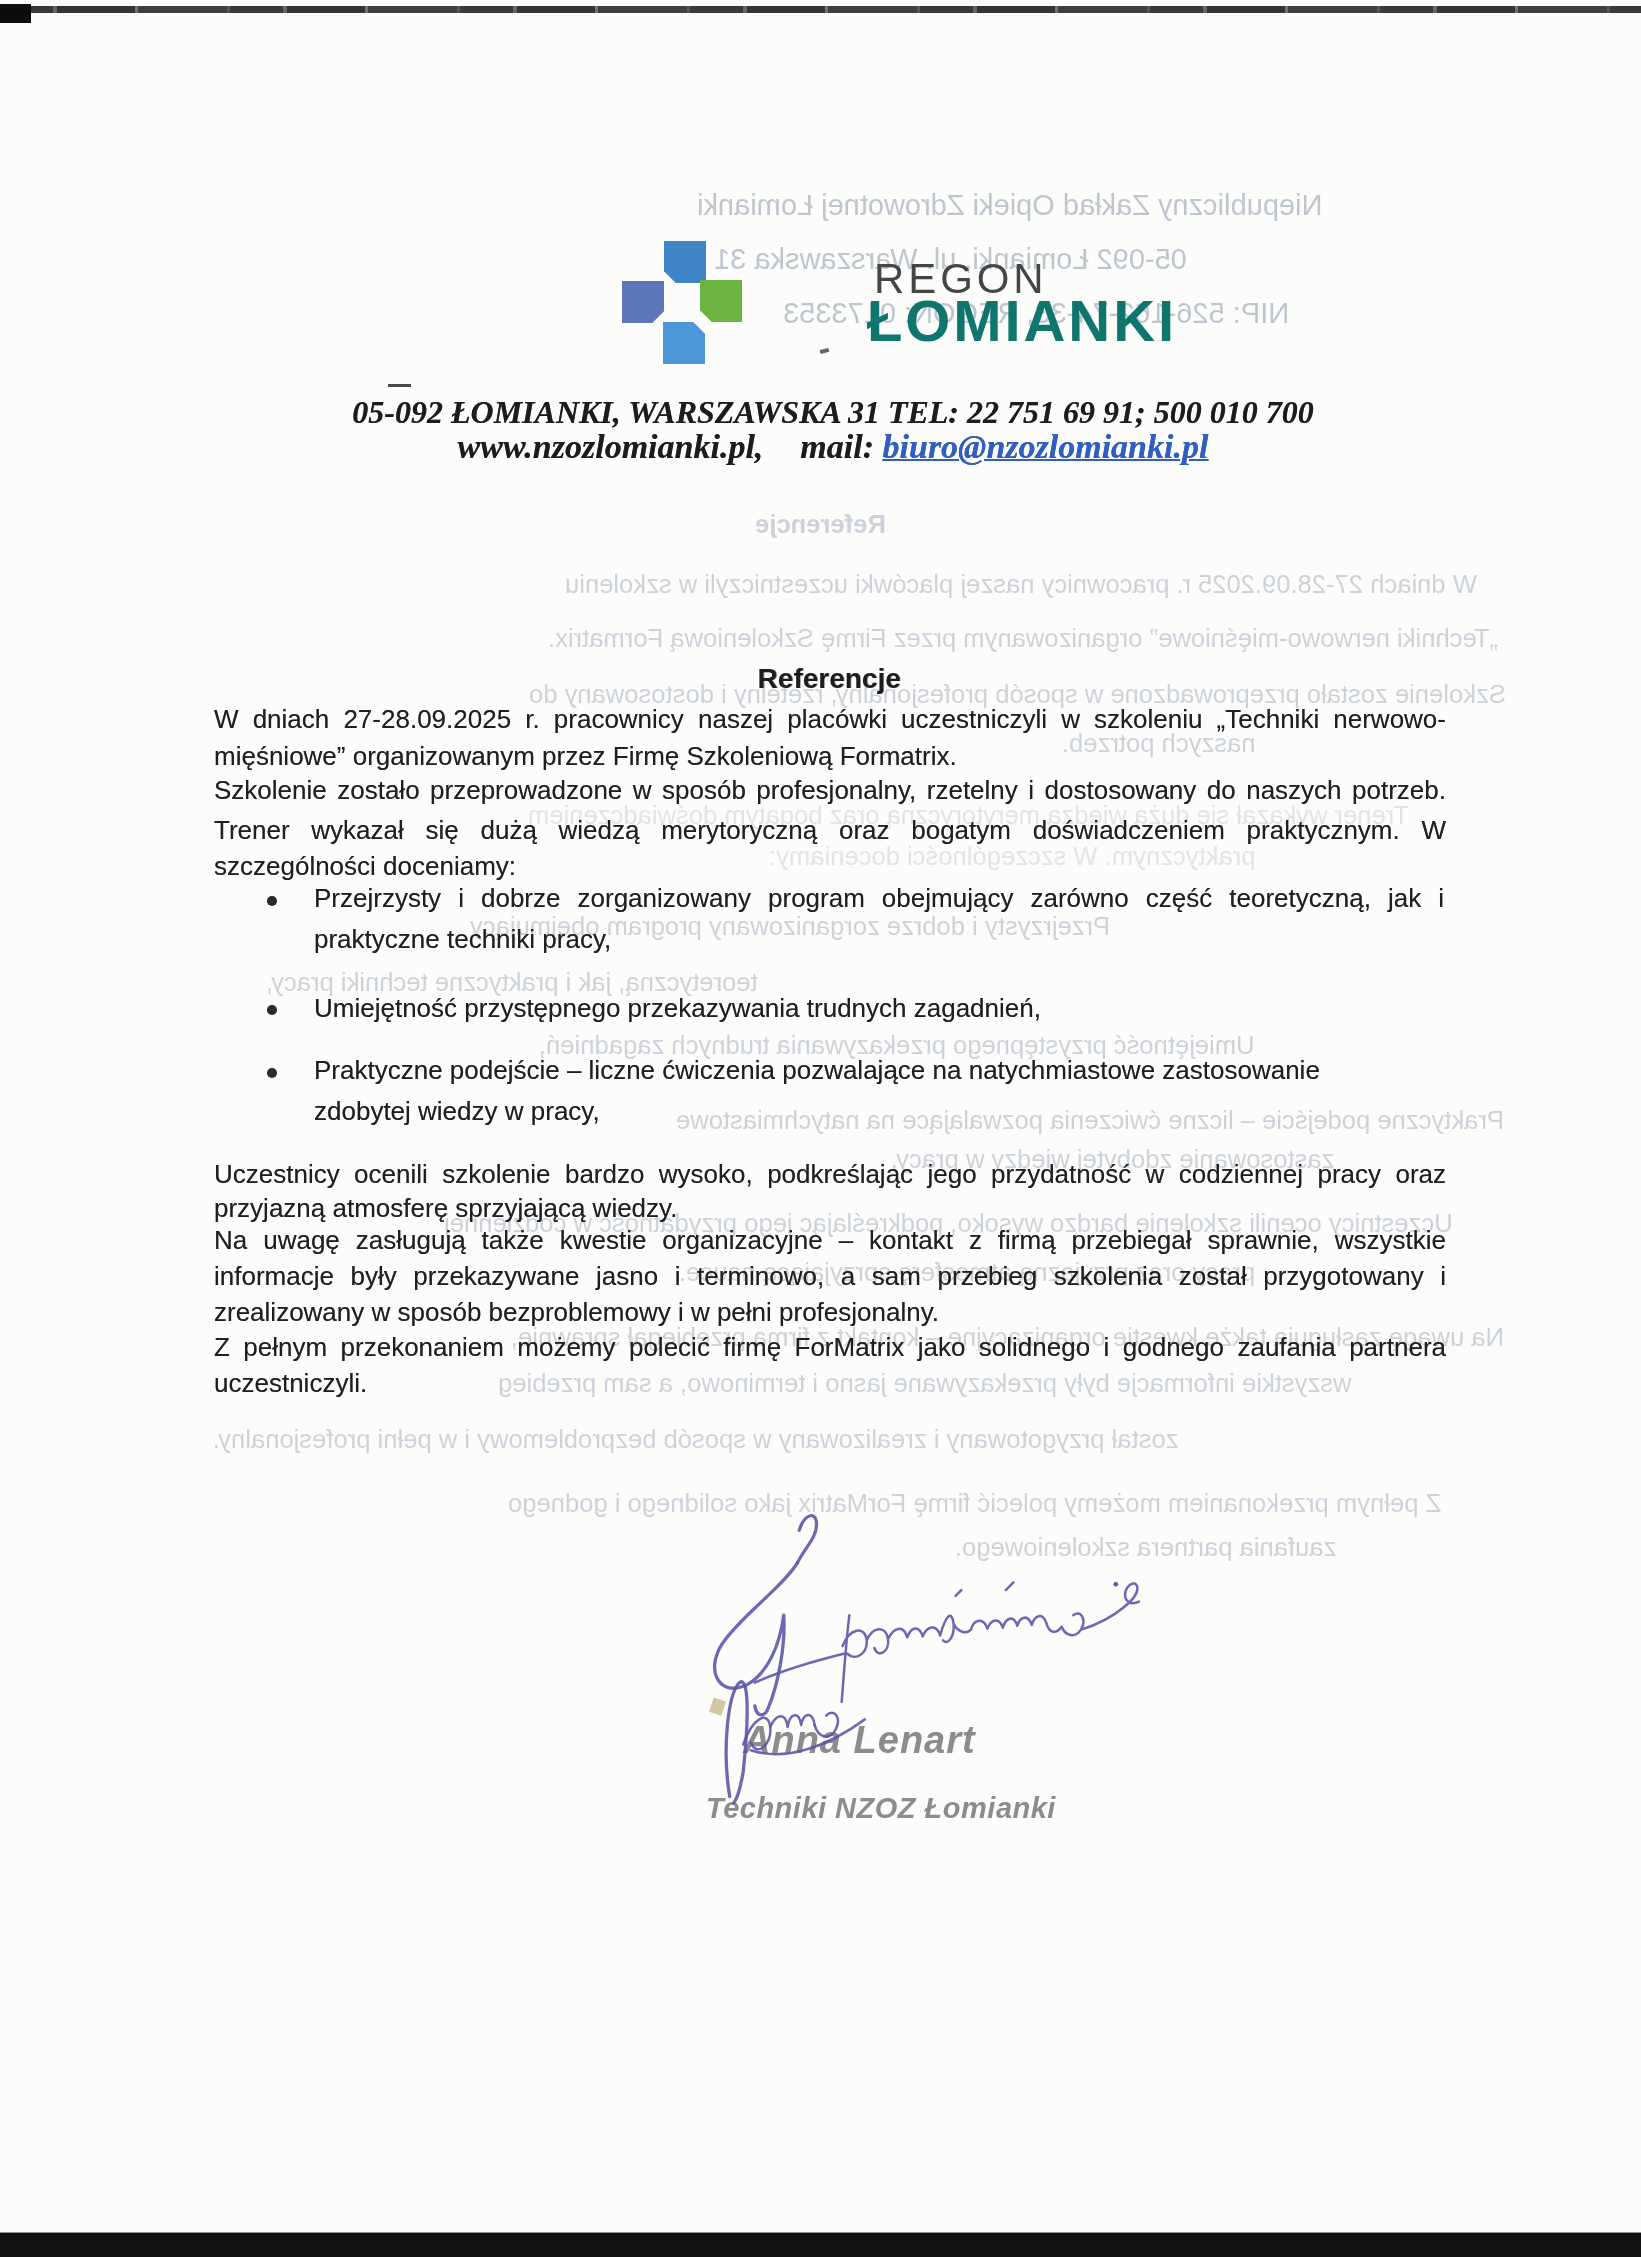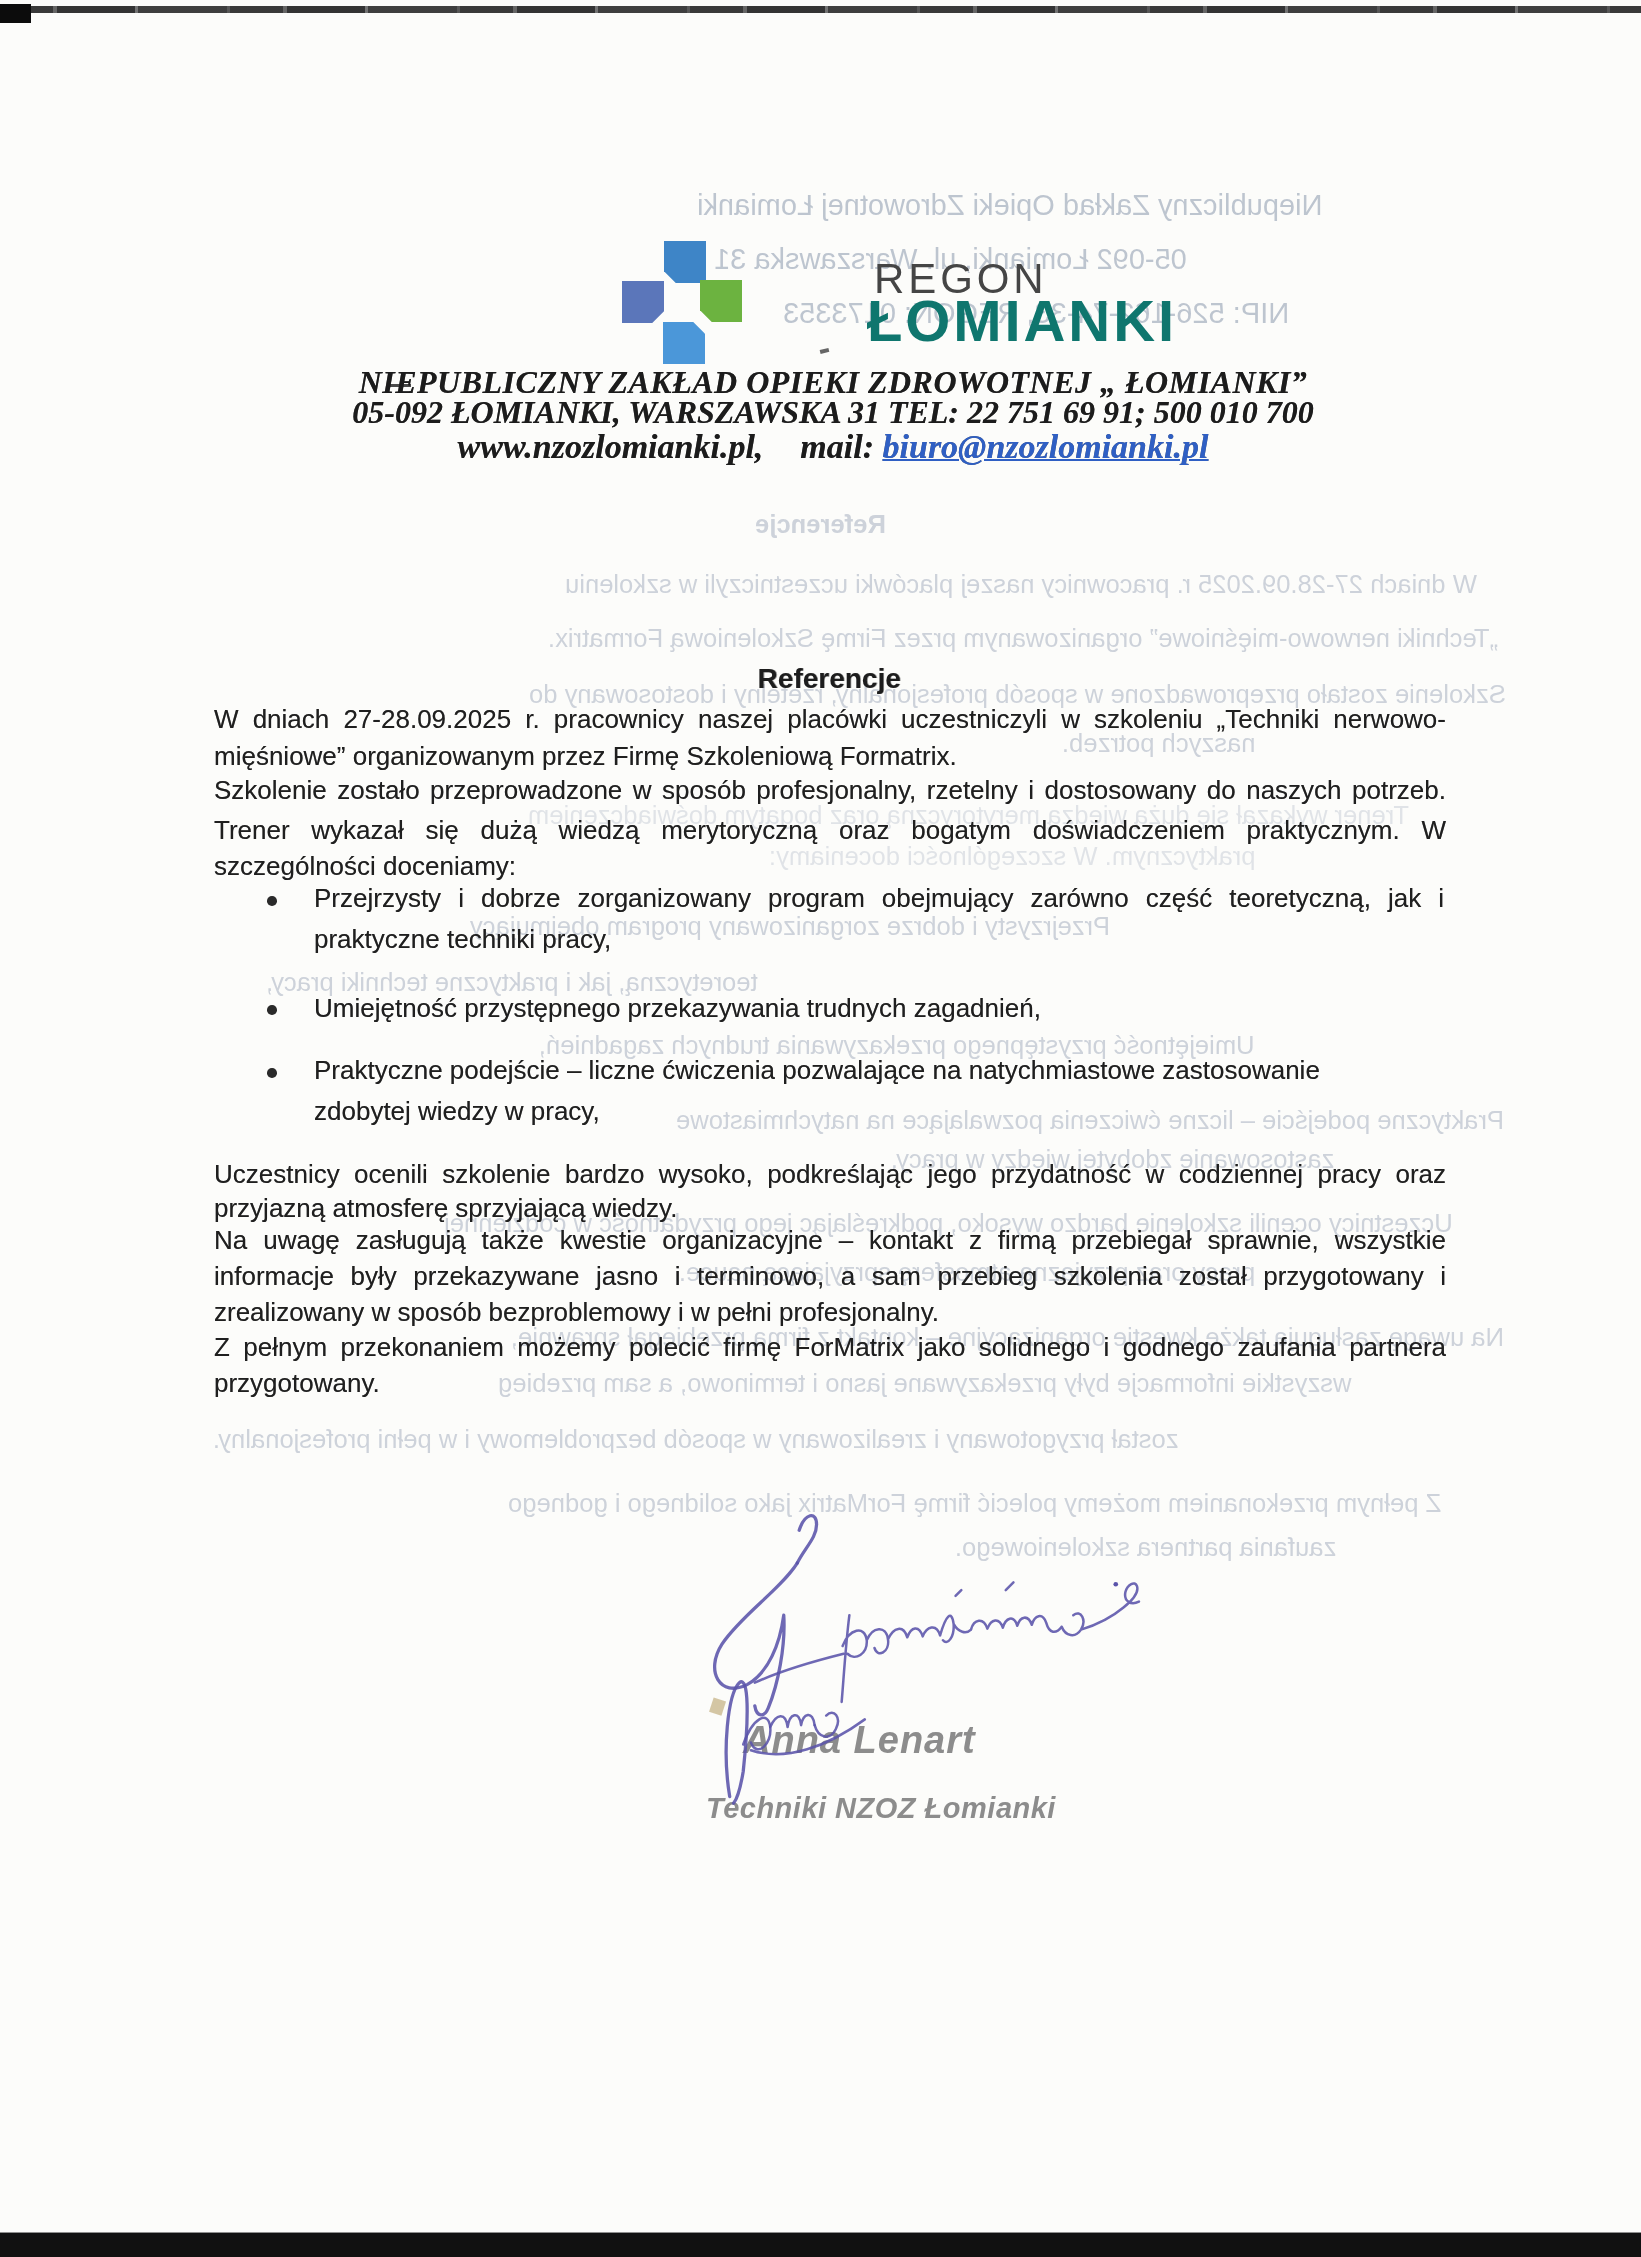--- a/index.html
+++ b/index.html
@@ -96,21 +96,20 @@
 
   <div class="logo">
     <div class="sq t" style="background:#3e85c7;"></div>
     <div class="sq l" style="background:#5b76ba;"></div>
     <div class="sq r" style="background:#6cb340;"></div>
     <div class="sq b" style="background:#4b97d9;"></div>
   </div>
   <div class="brand-top">REGON</div>
   <div class="brand-name">ŁOMIANKI</div>
 
-  <div class="hline h1">NIEPUBLICZNY ZAKŁAD OPIEKI ZDROWOTNEJ „ ŁOMIANKI”</div>
   <div class="hline h2">05-092 ŁOMIANKI, WARSZAWSKA 31 TEL: 22 751 69 91; 500 010 700</div>
   <div class="hline h3"><span>www.nzozlomianki.pl,</span><span class="mailsep"></span><span>mail:</span> <span class="email">biuro@nzozlomianki.pl</span></div>
 
   <div class="ttl">Referencje</div>
 
   <div class="ln just" style="top:704px;">W dniach 27-28.09.2025 r. pracownicy naszej placówki uczestniczyli w szkoleniu „Techniki nerwowo-</div>
   <div class="ln" style="top:741px;">mięśniowe” organizowanym przez Firmę Szkoleniową Formatrix.</div>
   <div class="ln just" style="top:775px;">Szkolenie zostało przeprowadzone w sposób profesjonalny, rzetelny i dostosowany do naszych potrzeb.</div>
   <div class="ln just" style="top:815px;">Trener wykazał się dużą wiedzą merytoryczną oraz bogatym doświadczeniem praktycznym. W</div>
   <div class="ln" style="top:851px;">szczególności doceniamy:</div>
@@ -125,21 +124,21 @@
   <div class="dot" style="top:1068px;"></div>
   <div class="ln bul" style="top:1055px;">Praktyczne podejście – liczne ćwiczenia pozwalające na natychmiastowe zastosowanie</div>
   <div class="ln bul" style="top:1096px;">zdobytej wiedzy w pracy,</div>
 
   <div class="ln just" style="top:1159px;">Uczestnicy ocenili szkolenie bardzo wysoko, podkreślając jego przydatność w codziennej pracy oraz</div>
   <div class="ln" style="top:1193px;">przyjazną atmosferę sprzyjającą wiedzy.</div>
   <div class="ln just" style="top:1225px;">Na uwagę zasługują także kwestie organizacyjne – kontakt z firmą przebiegał sprawnie, wszystkie</div>
   <div class="ln just" style="top:1261px;">informacje były przekazywane jasno i terminowo, a sam przebieg szkolenia został przygotowany i</div>
   <div class="ln" style="top:1297px;">zrealizowany w sposób bezproblemowy i w pełni profesjonalny.</div>
   <div class="ln just" style="top:1332px;">Z pełnym przekonaniem możemy polecić firmę ForMatrix jako solidnego i godnego zaufania partnera</div>
-  <div class="ln" style="top:1368px;">przygotowany.</div>
+  <div class="ln" style="top:1368px;">uczestniczyli.</div>
 
   <div class="stamp stamp-name">Anna Lenart</div>
   <div class="stamp stamp-title">Techniki NZOZ Łomianki</div>
 
   <svg class="ink-svg" width="526" height="319" viewBox="0 0 545 330">
     <g aria-label="Z poważaniem">
       <path d="M138,30 C144,12 156,10 156,24 C156,38 144,48 136,64"></path>
       <path d="M136,64 C118,92 78,118 58,148 C40,176 56,204 84,190 C106,178 118,148 122,118 C124,150 116,190 106,214 C102,224 94,224 92,212"></path>
       <path class="thin" d="M92,188 C118,176 152,166 184,158"></path>
       <path class="thin" d="M190,118 C186,150 184,185 182,208 M183,150 C190,132 206,128 208,144 C209,158 196,166 188,158 M208,144 C214,130 228,128 230,143 C232,156 219,163 216,152 M230,143 C236,130 246,128 250,141 C254,130 262,128 266,140 C270,130 280,126 284,139 M284,139 C290,118 296,112 298,127 C299,140 292,150 287,144 M298,127 C303,136 311,138 316,133 M316,133 C319,122 329,120 333,132 C337,122 345,120 349,131 M349,131 C352,121 360,117 364,129 C367,119 375,117 379,128 C382,118 390,115 394,126 C397,137 404,138 410,130 M410,130 C414,140 424,142 430,133 C436,123 430,112 422,118 M430,133 C446,128 462,120 474,110 C484,102 490,94 488,88 C486,82 478,86 476,94 C474,104 482,108 490,104"></path>

